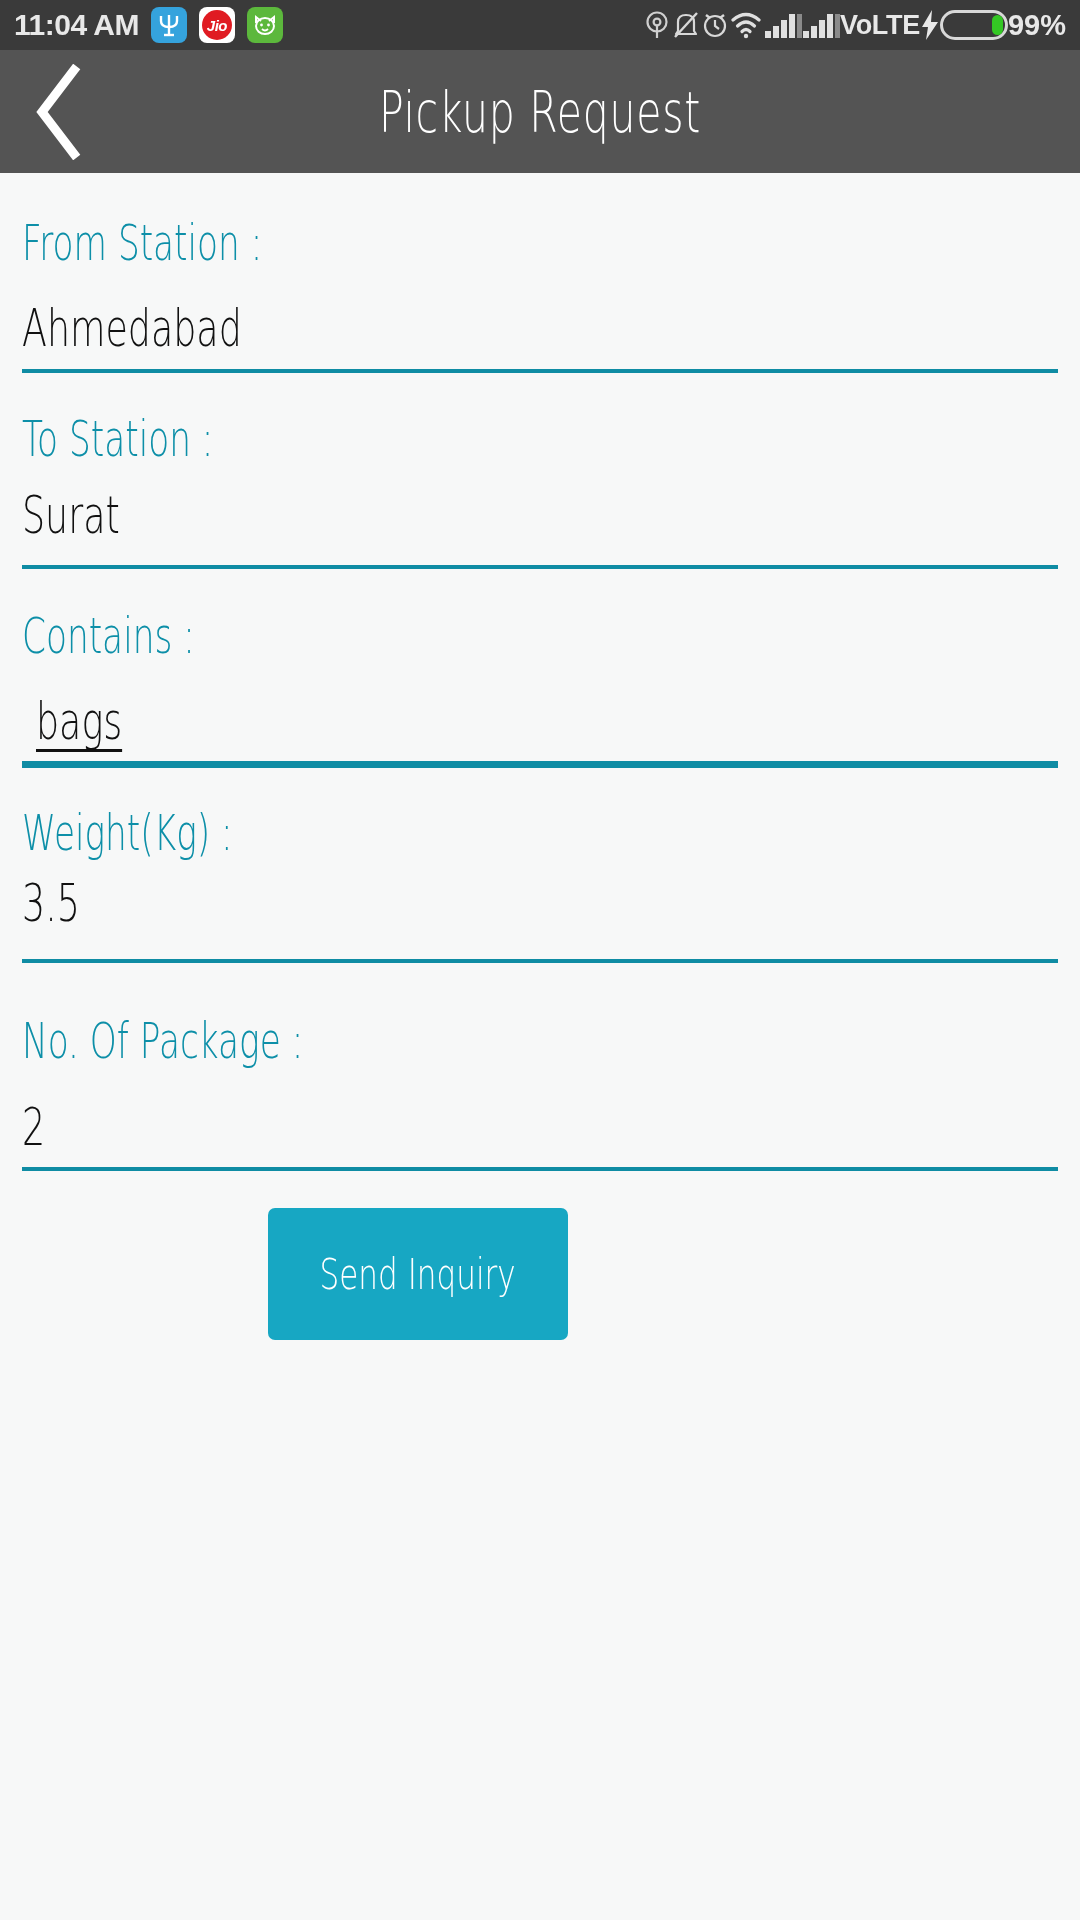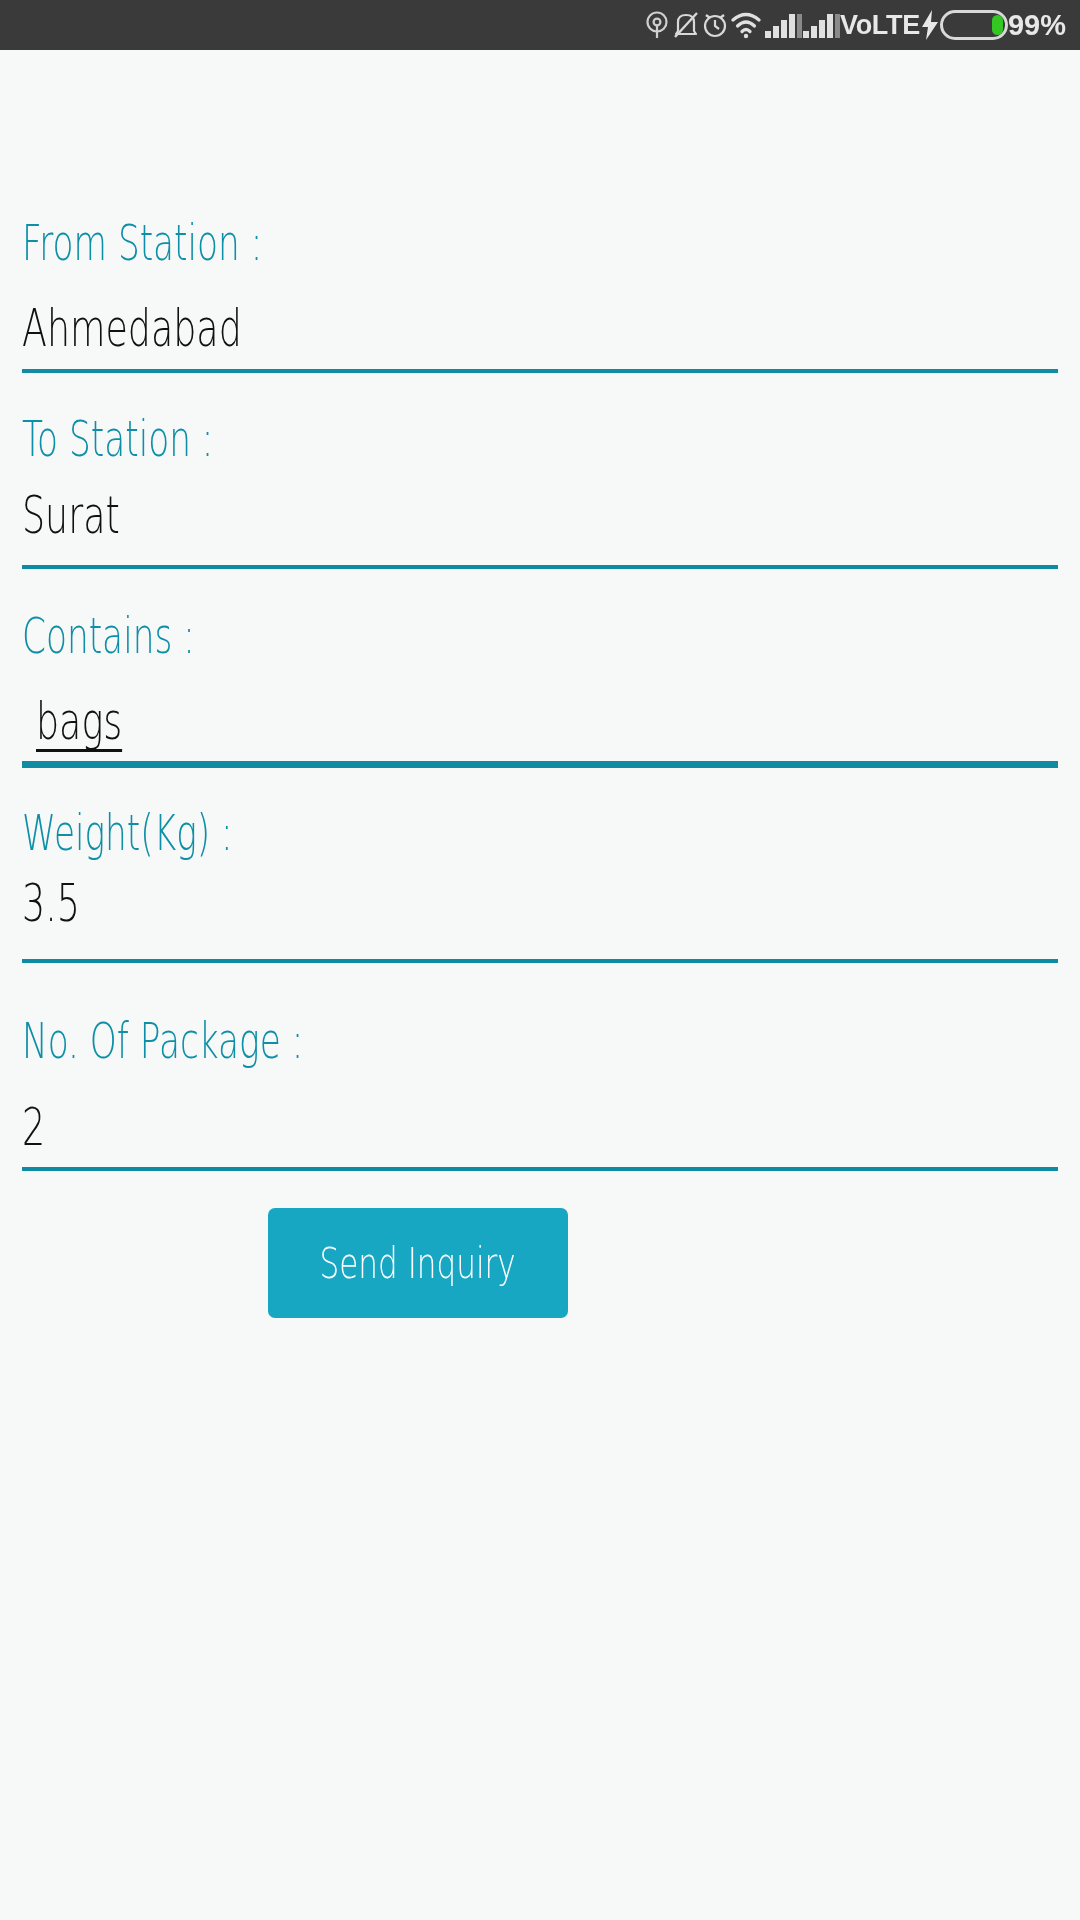--- a/index.html
+++ b/index.html
@@ -202,21 +202,21 @@
   .f5-label { position: absolute; top: 828px; left: 0; }
   .f5-value { position: absolute; top: 912px; left: 0; }
   .f5-line  { position: absolute; top: 978px; left: 0; }
 
   
   #submit-button {
     position: absolute;
     top: 1035px;
     left: 268px;
     width: 300px;
-    height: 110px;
+    height: 132px;
     background: #17a7c3;
     border: none;
     border-radius: 7px;
     color: #ffffff;
     font-size: 42px;
     font-family: "DejaVu Sans", sans-serif;
     font-weight: 300;
     display: flex;
     align-items: center;
     justify-content: center;
@@ -229,20 +229,45 @@
     display: inline-block;
   }
 </style>
 </head>
 <body>
 
 <div id="screen">
 
   <div id="status-bar">
 
+    <div id="status-left">
+      <div class="status-clock">11:04 AM</div>
+
+      <div class="app-badge badge-trident">
+        <svg width="24" height="26" viewBox="0 0 24 26" aria-hidden="true">
+          <path d="M4 4 L4 9 Q4 15 12 15 Q20 15 20 9 L20 4" fill="none" stroke="#ffffff" stroke-width="2.4"></path>
+          <line x1="12" y1="3" x2="12" y2="23" stroke="#ffffff" stroke-width="2.4"></line>
+          <line x1="7" y1="23" x2="17" y2="23" stroke="#ffffff" stroke-width="2.4"></line>
+        </svg>
+      </div>
+
+      <div class="app-badge badge-jio">
+        <div class="jio-dot">Jio</div>
+      </div>
+
+      <div class="app-badge badge-cat">
+        <svg width="26" height="24" viewBox="0 0 26 24" aria-hidden="true">
+          <path d="M4 10 L4 4 L9 8 M22 10 L22 4 L17 8" fill="none" stroke="#ffffff" stroke-width="2"></path>
+          <ellipse cx="13" cy="13" rx="9" ry="8" fill="none" stroke="#ffffff" stroke-width="2"></ellipse>
+          <circle cx="9.5" cy="12" r="1.4" fill="#ffffff"></circle>
+          <circle cx="16.5" cy="12" r="1.4" fill="#ffffff"></circle>
+          <path d="M10 16 Q13 19 16 16" fill="none" stroke="#ffffff" stroke-width="1.8"></path>
+        </svg>
+      </div>
+    </div>
 
     <div id="status-right">
 
       <span class="sicon">
         <svg width="30" height="30" viewBox="0 0 30 30" aria-hidden="true">
           <circle cx="15" cy="12" r="9.5" fill="none" stroke="#cfcfcf" stroke-width="2.2"></circle>
           <circle cx="15" cy="12" r="3.4" fill="none" stroke="#cfcfcf" stroke-width="2.2"></circle>
           <line x1="15" y1="15" x2="15" y2="28" stroke="#cfcfcf" stroke-width="2.2"></line>
         </svg>
       </span>
@@ -301,20 +326,28 @@
       </span>
 
       <span class="battery">
         <span class="battery-fill" style="width: 19%; background: rgb(52, 199, 36);"></span>
       </span>
 
       <span class="battery-pct">99%</span>
     </div>
   </div>
 
+  <div id="app-bar">
+    <div id="back-button">
+      <svg width="64" height="96" viewBox="0 0 64 96" aria-hidden="true">
+        <polyline points="46,6 14,48 46,90" fill="none" stroke="#ffffff" stroke-width="9" stroke-linecap="square" stroke-linejoin="miter"></polyline>
+      </svg>
+    </div>
+    <div id="app-title">Pickup Request</div>
+  </div>
 
   <div id="form">
 
     <div class="field">
       <div class="field-label f1-label">From Station :</div>
       <div class="f1-value">
         <span class="field-value">Ahmedabad</span>
       </div>
       <div class="field-underline f1-line"></div>
     </div>

